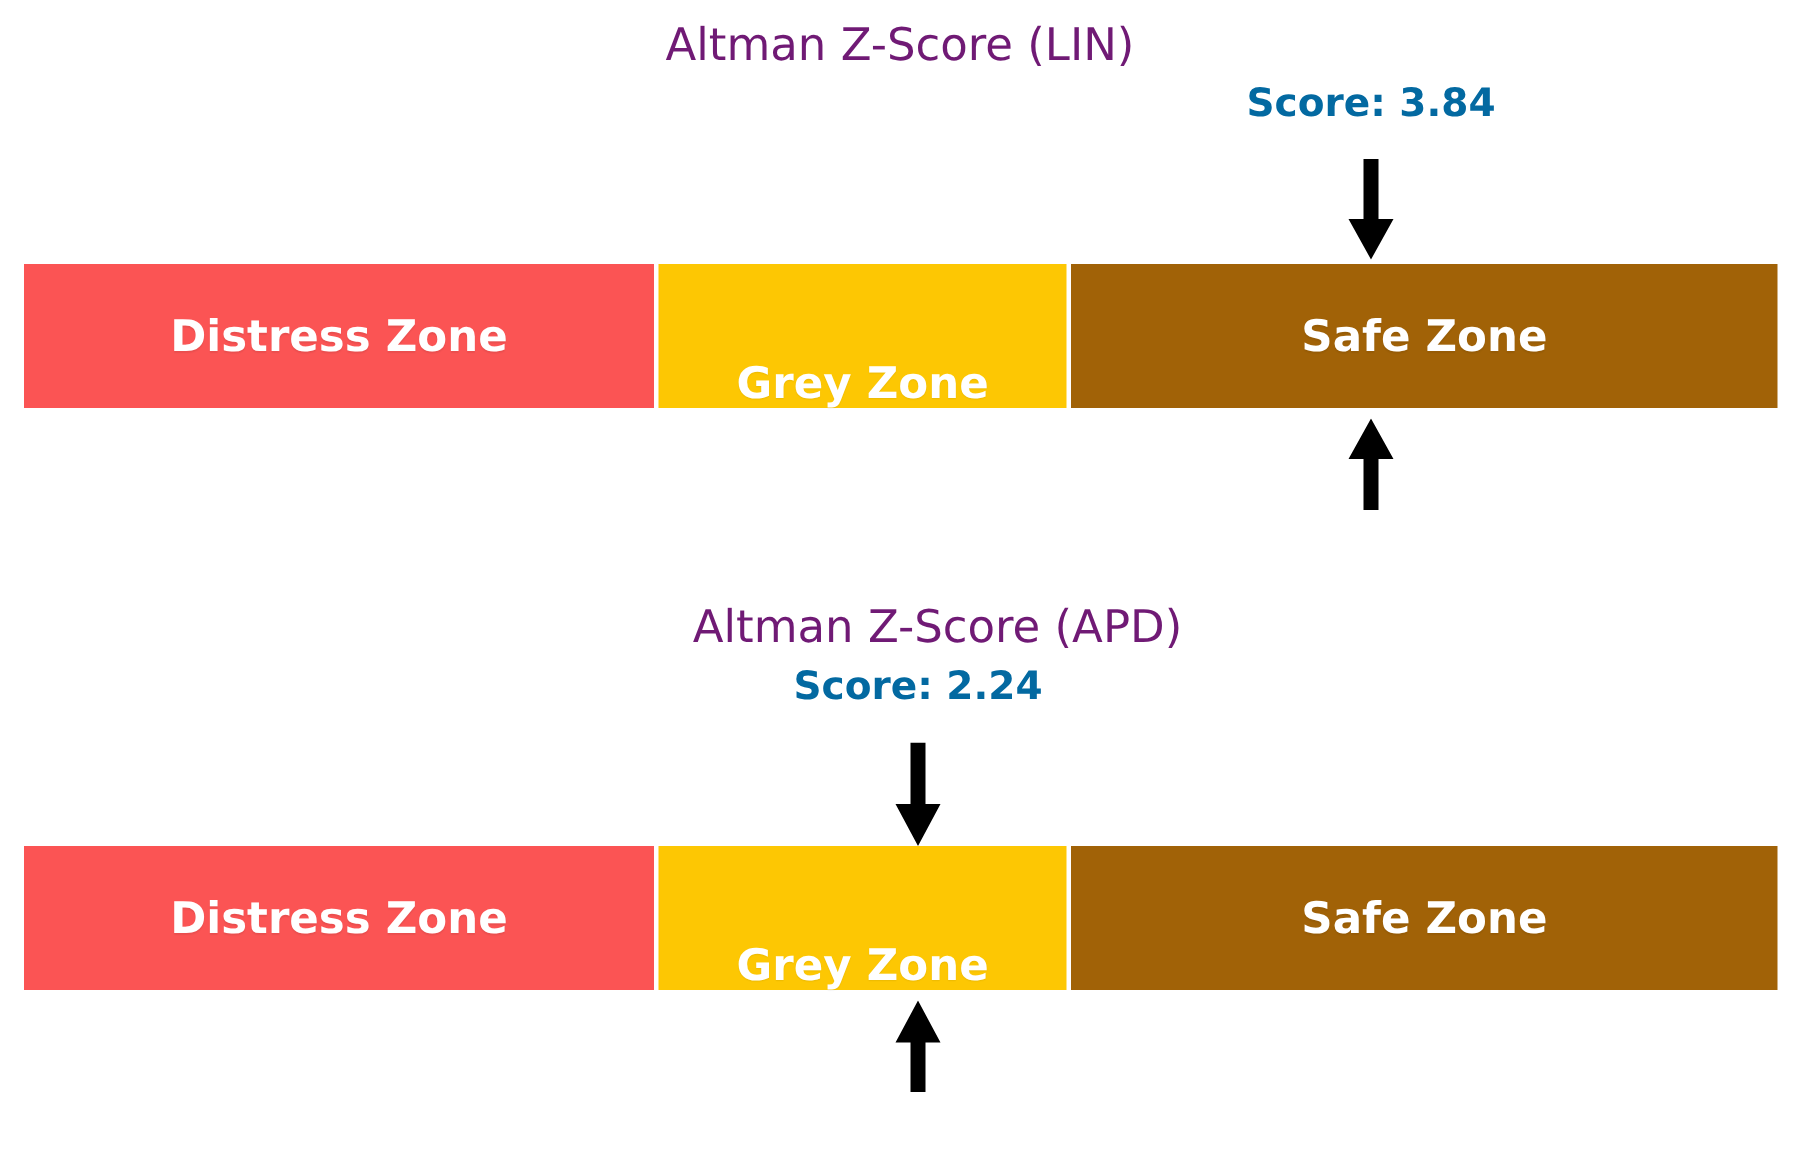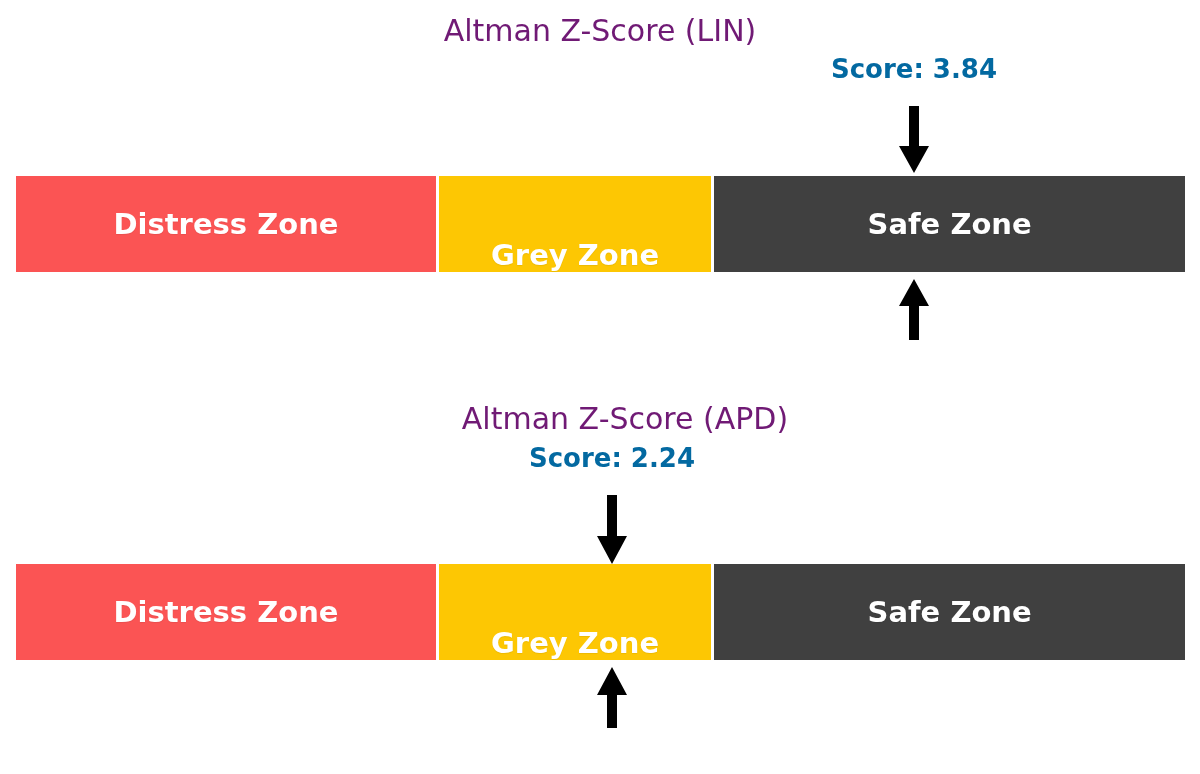--- a/index.html
+++ b/index.html
@@ -70,21 +70,21 @@
   .zone-label {
     color: #ffffff;
     font-size: 29px;
     font-weight: bold;
     font-family: "DejaVu Sans", sans-serif;
     white-space: nowrap;
     text-shadow: 0 1px 1px rgba(0,0,0,0.07);
   }
   .zone-distress { width: 421px; background: #FB5454; margin-right: 3px; }
   .zone-grey     { width: 273px; background: #FDC703; margin-right: 3px; align-items: flex-end; }
-  .zone-safe     { width: 472px; background: #404040; }
+  .zone-safe     { width: 472px; background: #a16207; }
 
   
   .arrow {
     position: absolute;
     transform: translateX(-50%);
   }
   .arrow svg { display: block; }
 
   #arrow-down-lin { left: 914px; top: 106px; }
   #arrow-up-lin   { left: 914px; top: 279px; }

